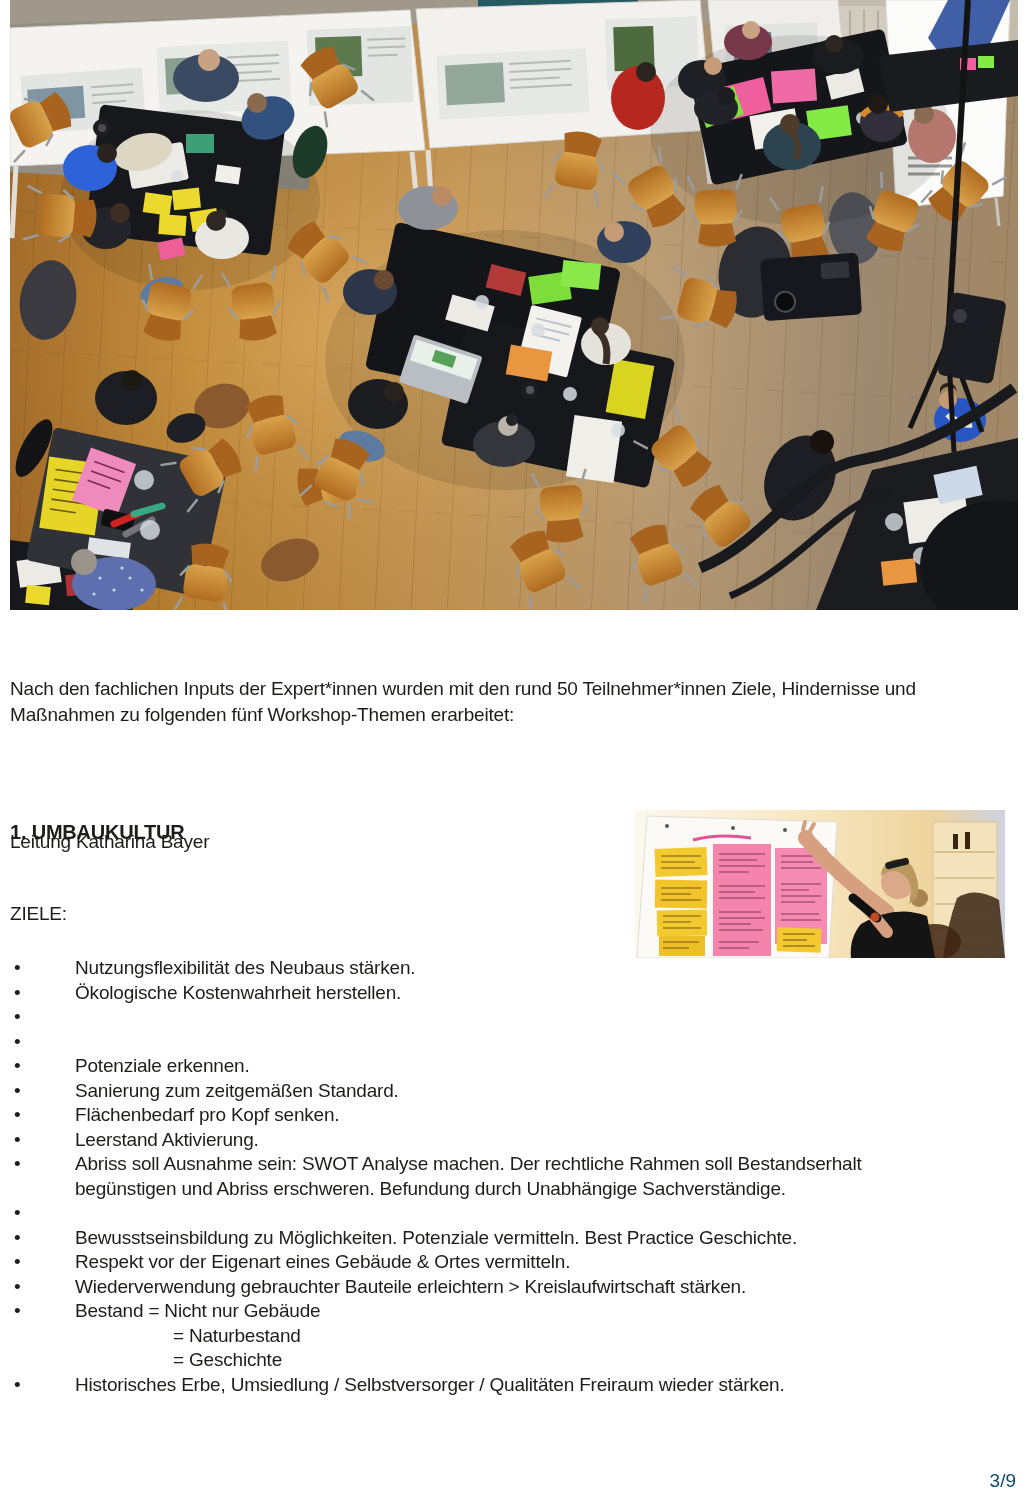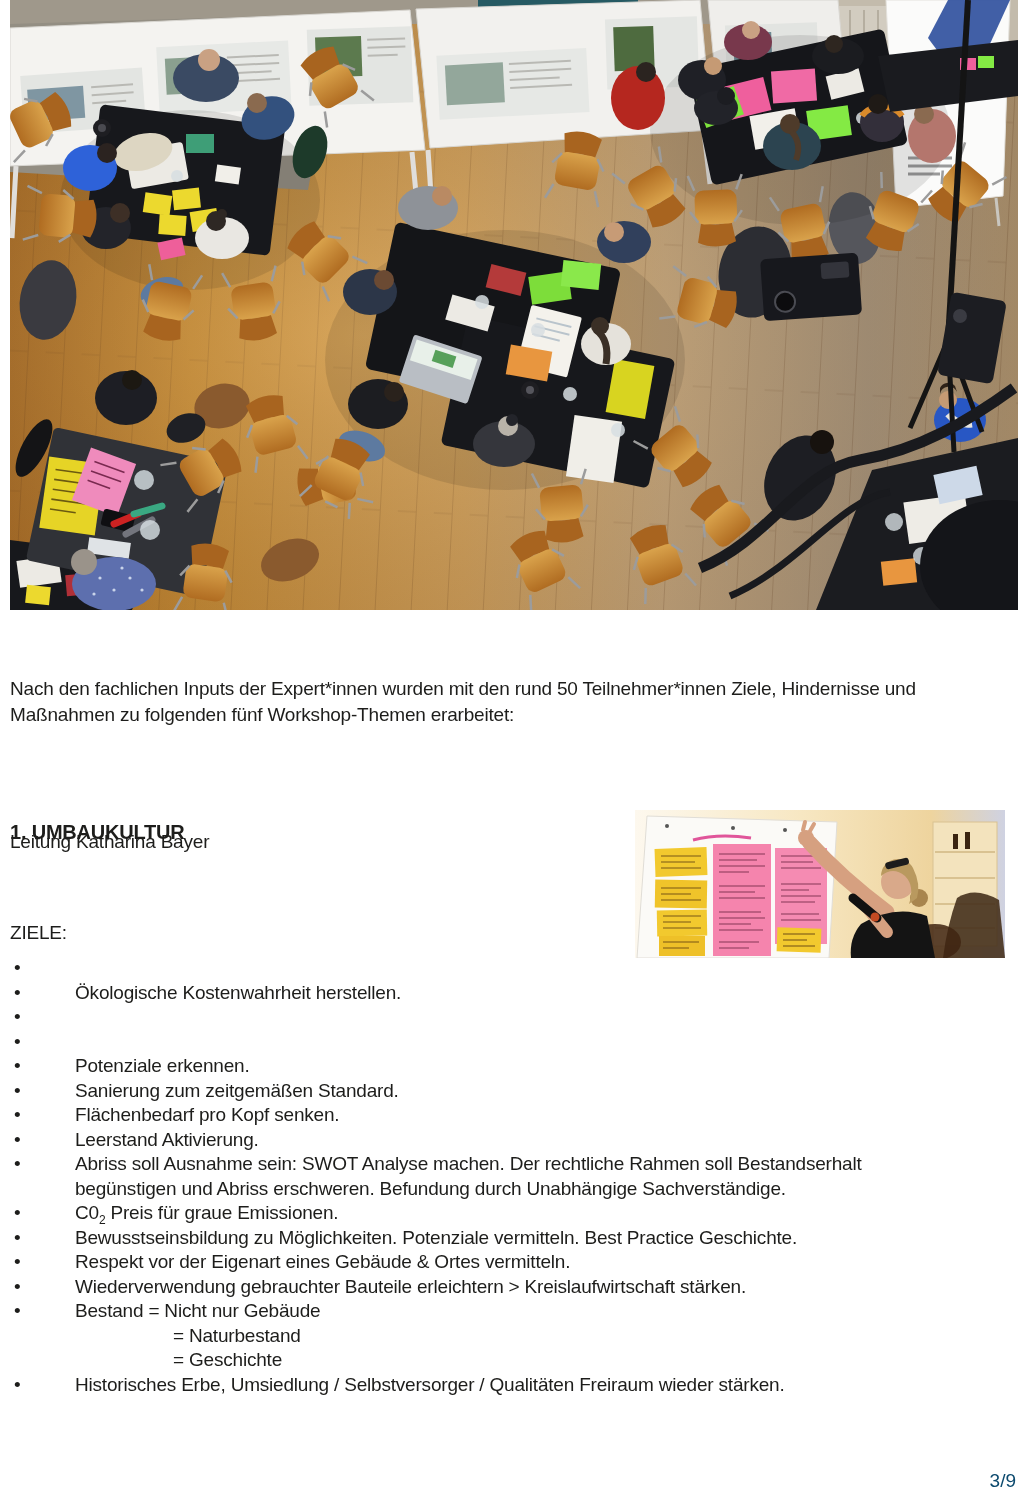--- a/index.html
+++ b/index.html
@@ -8,21 +8,21 @@
 
   .photo-main{position:absolute;left:10px;top:0;width:1008px;height:610px;overflow:hidden;}
   .photo-inset{position:absolute;left:635px;top:810px;width:370px;height:148px;overflow:hidden;}
   .photo-main svg,.photo-inset svg{display:block;}
 
   .intro{position:absolute;left:10px;top:657px;width:960px;font-size:19px;line-height:26px;letter-spacing:-0.2px;}
 
   .section-title{position:absolute;left:10px;top:804px;font-size:20px;font-weight:bold;letter-spacing:-0.2px;}
   .section-lead{position:absolute;left:10px;top:831px;font-size:19px;letter-spacing:-0.2px;}
 
-  .goals-heading{position:absolute;left:10px;top:903px;font-size:19px;letter-spacing:-0.2px;margin-top:19px;}
+  .goals-heading{position:absolute;left:10px;top:903px;font-size:19px;letter-spacing:-0.2px;}
 
   .goals{position:absolute;left:10px;top:956px;width:1000px;font-size:19px;line-height:24.5px;letter-spacing:-0.2px;}
   .goal{display:flex;align-items:flex-start;}
   .goal .bullet{width:65px;flex:0 0 65px;padding-left:4px;box-sizing:border-box;}
   .goal .gtext{max-width:870px;}
   .goal .gtext sub{font-size:12px;line-height:0;}
   .goal .subline{margin-left:98px;}
 
   .page-number{position:absolute;right:16px;top:1470px;font-size:19px;color:#0c4a6e;letter-spacing:0;}
 </style>
@@ -419,20 +419,21 @@
         <circle cx="240" cy="107" r="4.5" fill="#c24a22"></circle>
       </g>
     </svg>
   </div>
 
   <div class="goals-heading">ZIELE:</div>
 
   <div class="goals">
       <div class="goal">
         <span class="bullet">•</span>
+        <span class="gtext">Nutzungsflexibilität des Neubaus stärken.</span>
       </div>
       <div class="goal">
         <span class="bullet">•</span>
         <span class="gtext">Ökologische Kostenwahrheit herstellen.</span>
       </div>
       <div class="goal">
         <span class="bullet">•</span>
       </div>
       <div class="goal">
         <span class="bullet">•</span>
@@ -452,21 +453,20 @@
       <div class="goal">
         <span class="bullet">•</span>
         <span class="gtext">Leerstand Aktivierung.</span>
       </div>
       <div class="goal">
         <span class="bullet">•</span>
         <span class="gtext">Abriss soll Ausnahme sein: SWOT Analyse machen. Der rechtliche Rahmen soll Bestandserhalt begünstigen und Abriss erschweren. Befundung durch Unabhängige Sachverständige.</span>
       </div>
       <div class="goal">
         <span class="bullet">•</span>
-        <span class="gtext">C0<sub>2</sub> Preis für graue Emissionen.</span>
       </div>
       <div class="goal">
         <span class="bullet">•</span>
         <span class="gtext">Bewusstseinsbildung zu Möglichkeiten. Potenziale vermitteln. Best Practice Geschichte.</span>
       </div>
       <div class="goal">
         <span class="bullet">•</span>
         <span class="gtext">Respekt vor der Eigenart eines Gebäude &amp; Ortes vermitteln.</span>
       </div>
       <div class="goal">

